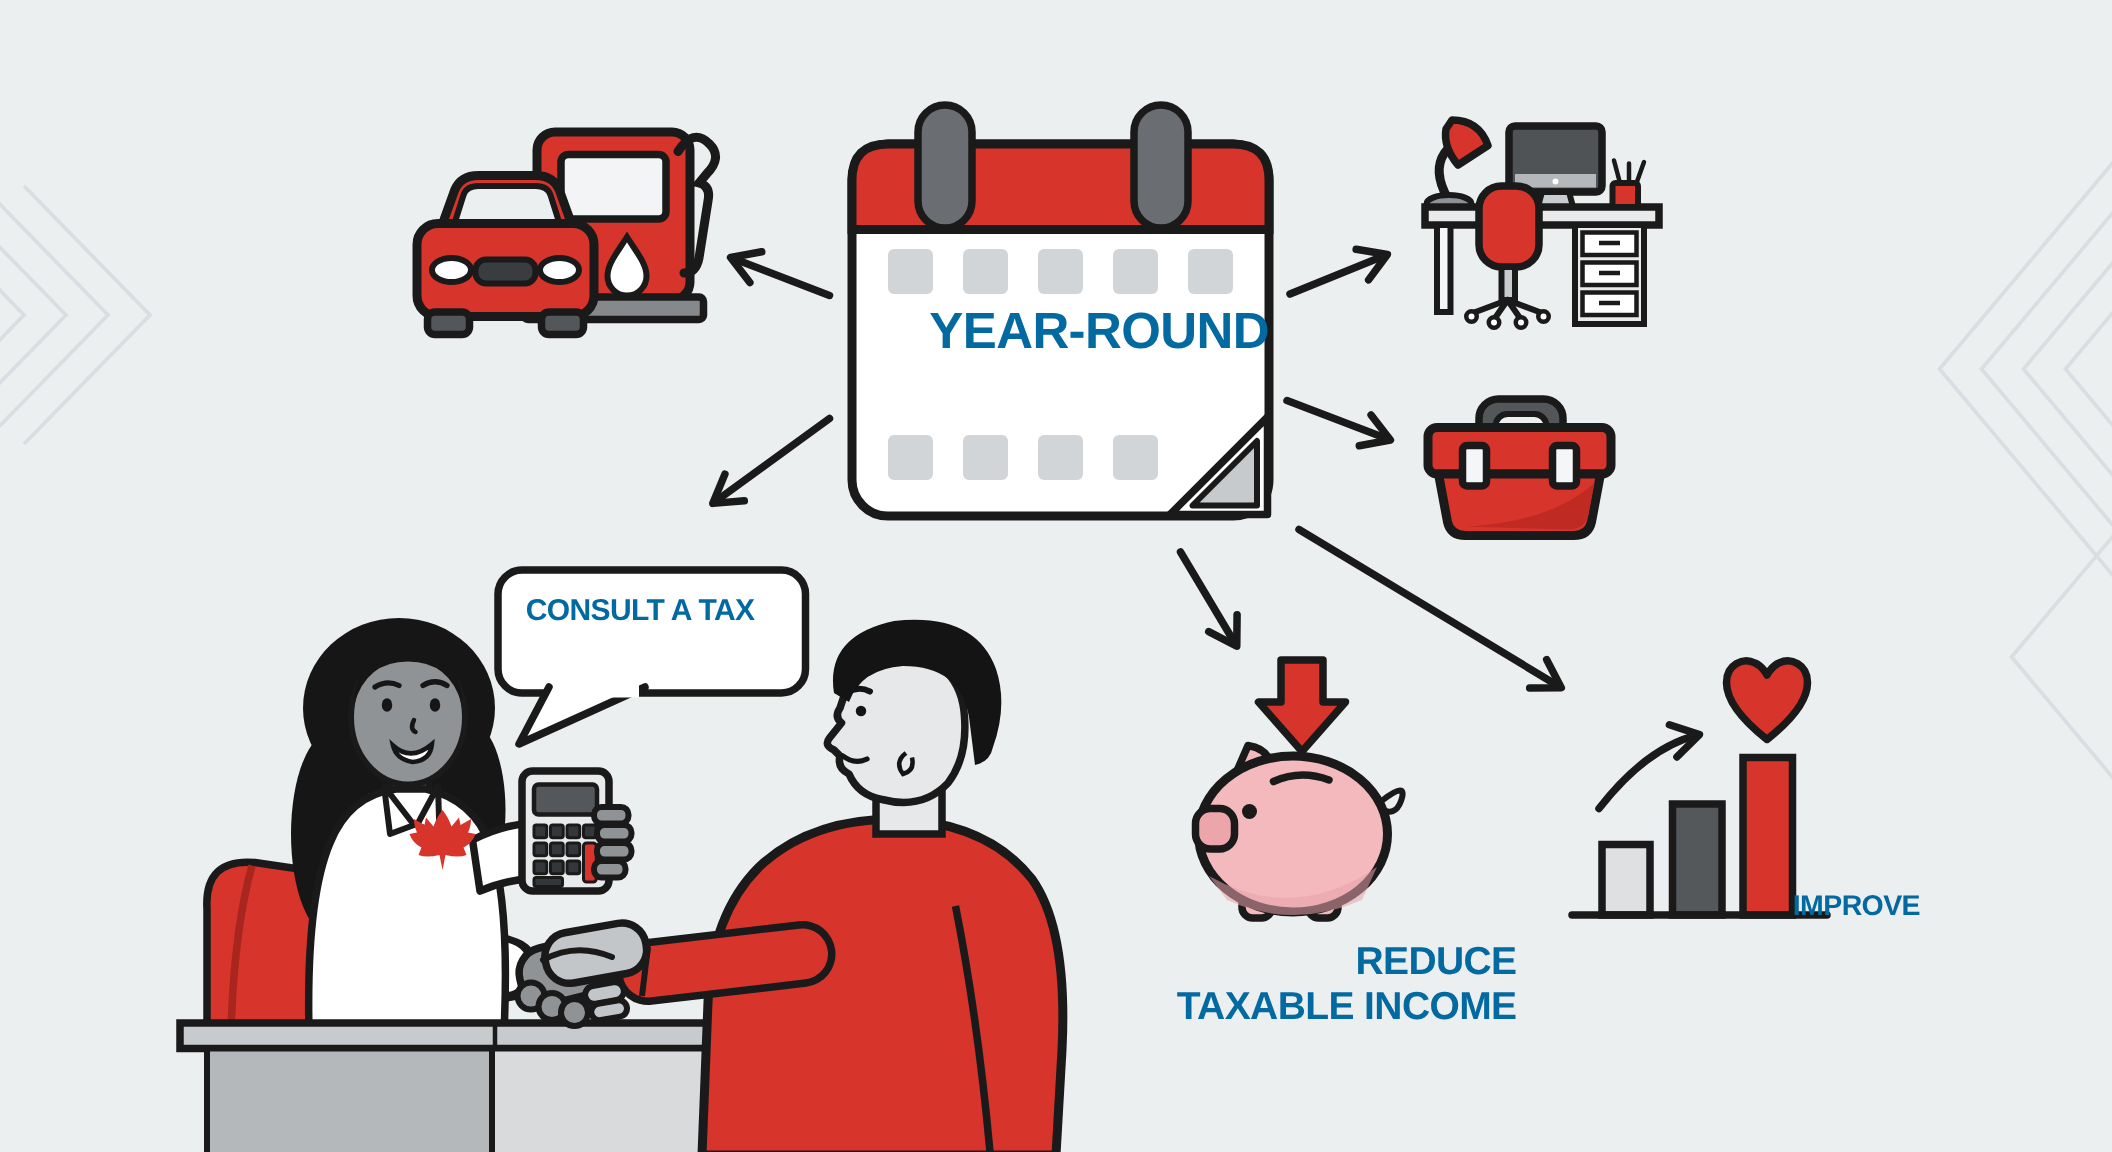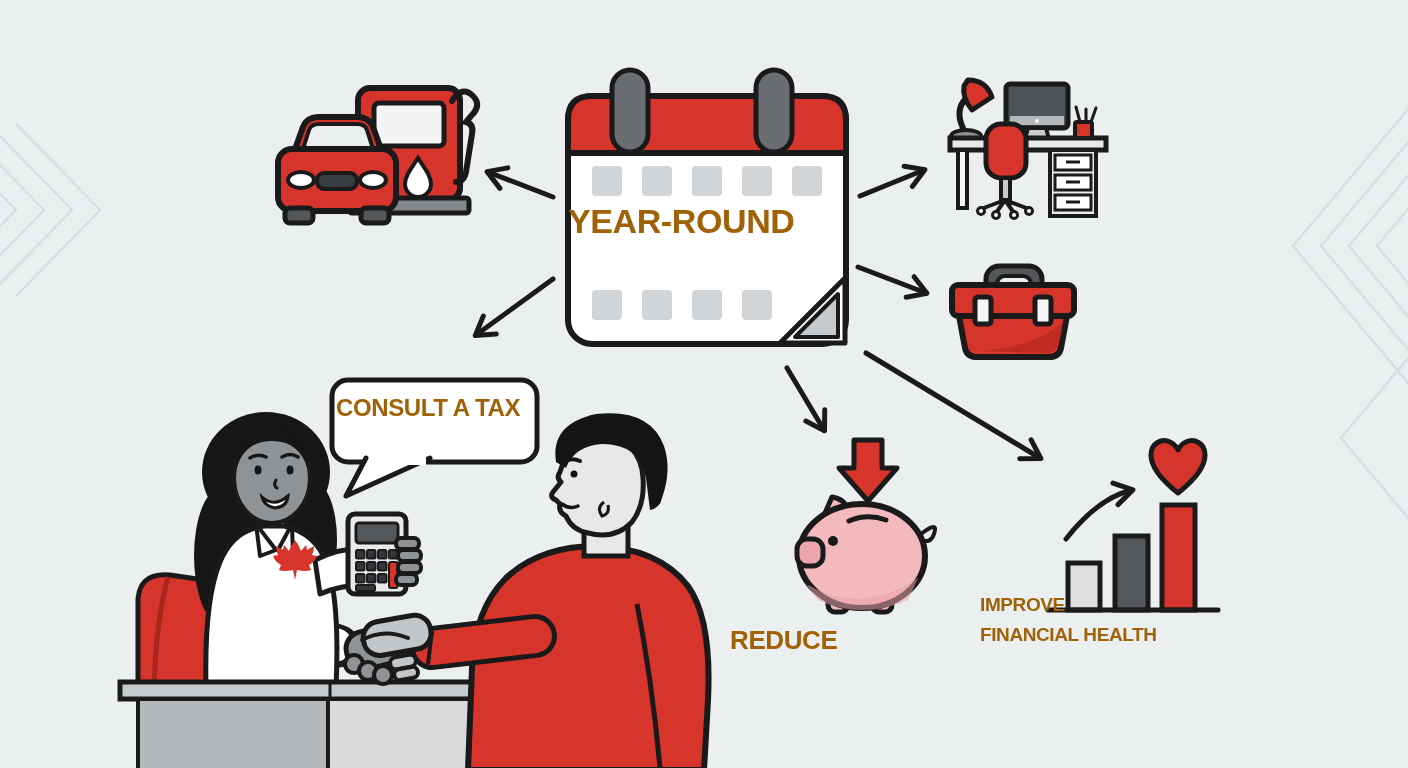--- a/index.html
+++ b/index.html
@@ -3,26 +3,26 @@
 <meta charset="utf-8">
 <style>
   html,body{margin:0;padding:0;}
   .stage{
     position:relative;width:1408px;height:768px;overflow:hidden;
     background:#eceff0;
     font-family:"Liberation Sans", sans-serif;
   }
   .stage svg{position:absolute;left:0;top:0;}
   .txt{
-    position:absolute;color:#a16207;font-weight:bold;text-align:left;
+    position:absolute;color:#0369a1;font-weight:bold;text-align:right;
     letter-spacing:-0.4px;white-space:nowrap;pointer-events:none;
   }
   .cal-title{left:568px;top:202px;width:278px;font-size:34px;line-height:38px;}
-  .bubble-text{left:336px;top:393px;width:167px;font-size:24px;line-height:29px;}
-  .label-reduce{left:711px;top:625px;width:300px;font-size:26px;line-height:30px;margin-left:19px;}
+  .bubble-text{left:336px;top:393px;width:167px;font-size:20px;line-height:29px;}
+  .label-reduce{left:711px;top:625px;width:300px;font-size:26px;line-height:30px;}
   .label-improve{left:980px;top:590px;width:300px;font-size:19px;line-height:30px;}
   .txt div{display:block;}
 </style>
 </head>
 <body>
 
 <div class="stage">
 <svg width="1408" height="768" viewBox="0 0 1408 768">
   <defs>
     <marker id="ah" viewBox="0 0 28 28" markerWidth="28" markerHeight="28" refX="21" refY="14" orient="auto" markerUnits="userSpaceOnUse">
@@ -262,19 +262,19 @@
 <div class="txt cal-title">
   <div>YEAR-ROUND</div>
 </div>
 
 <div class="txt bubble-text">
   <div>CONSULT A TAX</div>
 </div>
 
 <div class="txt label-reduce">
   <div>REDUCE</div>
+  <div>TAXABLE INCOME</div>
 </div>
 
 <div class="txt label-improve">
   <div>IMPROVE</div>
-  <div>FINANCIAL HEALTH</div>
 </div>
 </div>
 
 </body></html>

